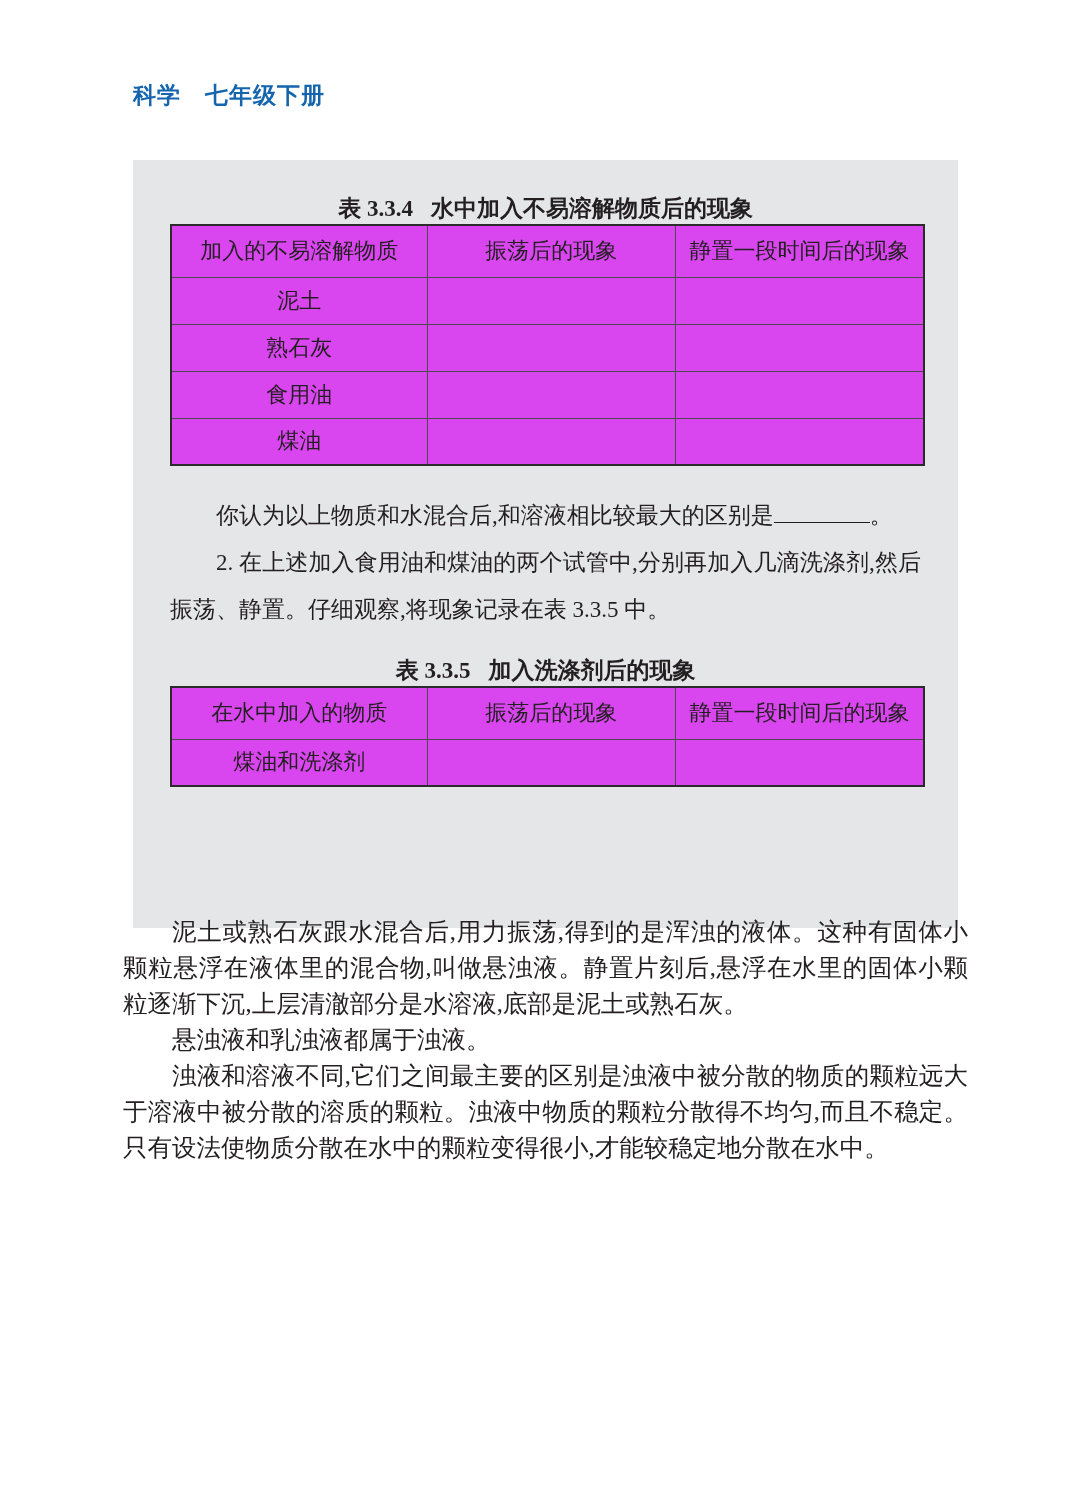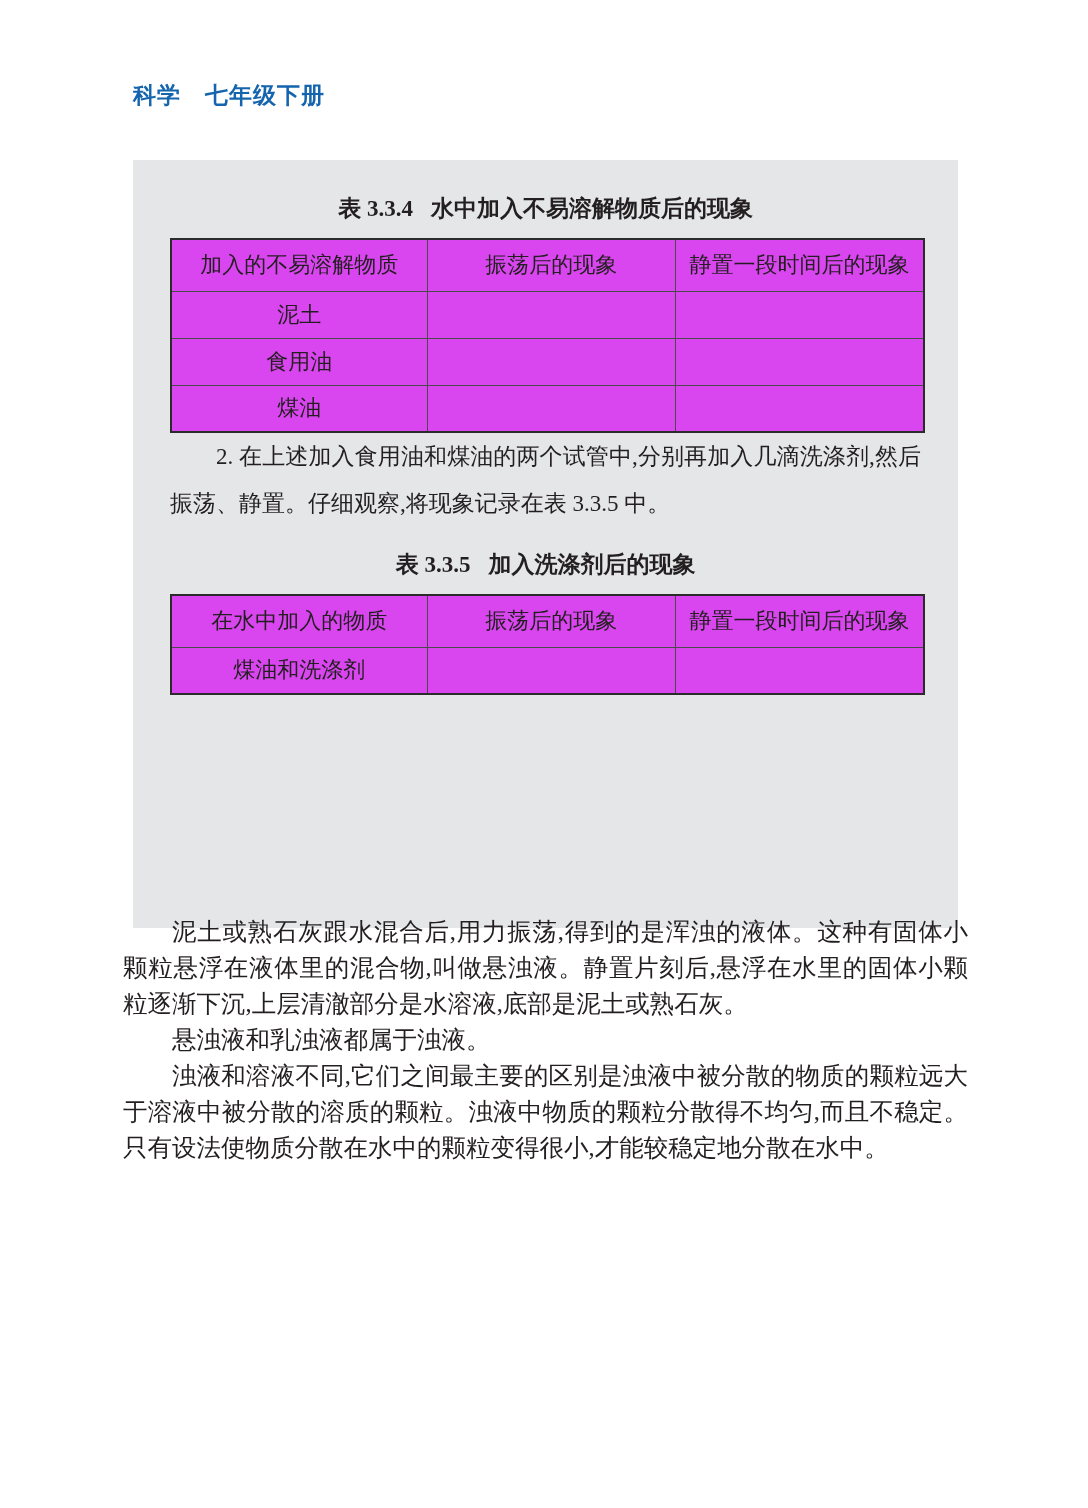--- a/index.html
+++ b/index.html
@@ -23,21 +23,21 @@
 
   
   .panel {
     position:absolute; left:133px; top:160px;
     width:825px; height:768px;
     background:#e5e6e7;
     padding:0 37px;
   }
   .tbl-caption {
     text-align:center; font-weight:bold; font-size:23px;
-    padding-top:33px; padding-bottom:14px;
+    padding-top:33px; 
   }
   .tbl-caption .cap-gap { display:inline-block; width:18px; }
   table.exp-table {
     width:755px; margin:0 auto;
     border-collapse:collapse;
     background:#d946ef;
     border:2px solid #2b2b2b;
     table-layout:fixed;
   }
   table.exp-table th, table.exp-table td {
@@ -110,32 +110,40 @@
         <th>加入的不易溶解物质</th>
         <th>振荡后的现象</th>
         <th>静置一段时间后的现象</th>
       </tr>
       <tr>
         <td>泥土</td>
         <td></td>
         <td></td>
       </tr>
       <tr>
+        <td>熟石灰</td>
+        <td></td>
+        <td></td>
+      </tr>
+      <tr>
         <td>食用油</td>
         <td></td>
         <td></td>
       </tr>
       <tr>
         <td>煤油</td>
         <td></td>
         <td></td>
       </tr>
     </tbody>
       </table>
 
+    <div class="panel-text q1">
+      <span>你认为以上物质和水混合后,和溶液相比较最大的区别是</span><span class="blank blank-short"></span><span>。</span>
+    </div>
 
     <div class="panel-text step2">2. 在上述加入食用油和煤油的两个试管中,分别再加入几滴洗涤剂,然后振荡、静置。仔细观察,将现象记录在表 3.3.5 中。</div>
 
     <div class="tbl-caption caption2">
       <span>表 3.3.5</span><span class="cap-gap"></span><span>加入洗涤剂后的现象</span>
     </div>
 
     <table class="exp-table">
       <colgroup>
           <col class="c1">

